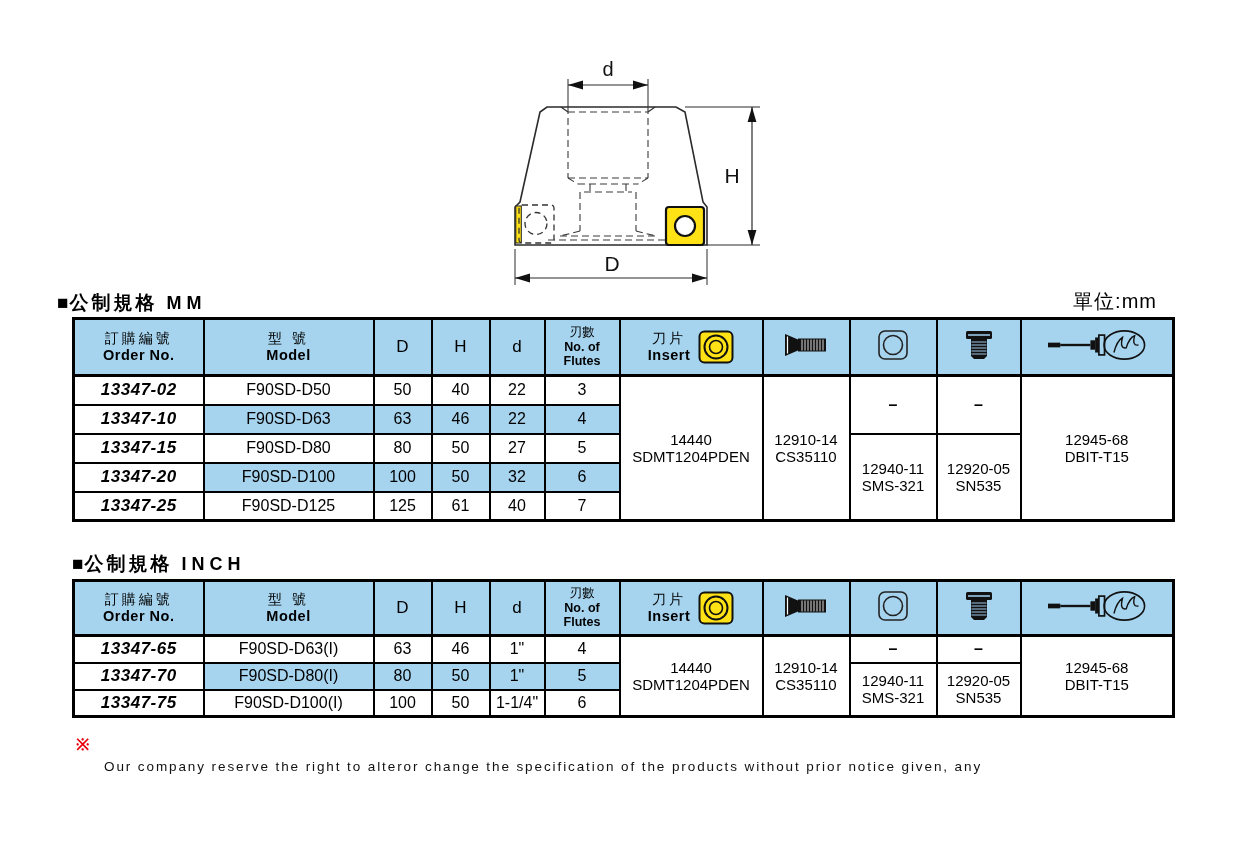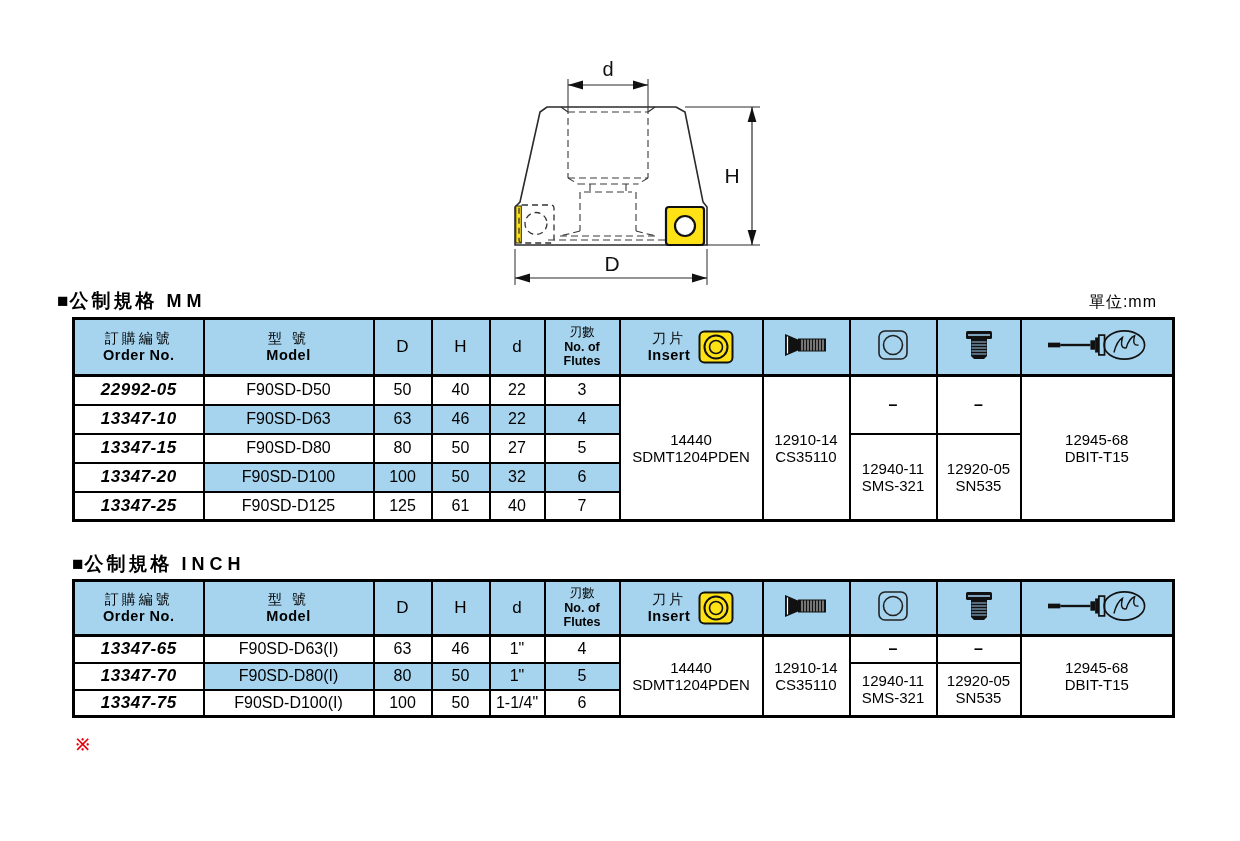--- a/index.html
+++ b/index.html
@@ -14,21 +14,21 @@
     font-family:"Liberation Sans", sans-serif;color:var(--ink);
     overflow:hidden;
   }
   .abs{position:absolute;}
 
   
   .caption-row{display:flex;justify-content:space-between;align-items:flex-end;width:1100px;}
   .section-title{font-size:19px;font-weight:600;letter-spacing:3px;white-space:nowrap;}
   .section-title .mark{letter-spacing:0;margin-right:1px;}
   .section-title .latin{letter-spacing:5px;margin-left:9px;font-weight:600;font-size:18px;}
-  .unit-label{font-size:16px;letter-spacing:1px;padding-bottom:1px;}
+  .unit-label{font-size:20px;letter-spacing:1px;padding-bottom:1px;}
 
   
   table.spec{border-collapse:collapse;table-layout:fixed;width:1100px;border:3px solid #000;background:#fff;padding-left:48px;}
   table.spec th,table.spec td{
     border:2px solid #000;text-align:center;vertical-align:middle;
     padding:0;overflow:hidden;background:#fff;line-height:1.15;
   }
   table.spec thead th{background:var(--blue);border-bottom:3px solid #000;font-weight:normal;}
   table.metric thead tr{height:57px;}
   table.metric tbody tr{height:29px;}
@@ -234,21 +234,21 @@
       </th>
       <th>
         <svg width="98" height="36" viewBox="0 0 104 38">
             <use href="#sym-driver"></use>
           </svg>
       </th>
     </tr>
   </thead>
   <tbody>
     <tr>
-      <td class="oc">22992-05</td>
+      <td class="oc">13347-02</td>
       <td class="c">F90SD-D50</td>
       <td class="c">50</td>
       <td class="c">40</td>
       <td class="c">22</td>
       <td class="c">3</td>
       <td class="acc" rowspan="5">
         <div>14440</div>
         <div>SDMT1204PDEN</div>
       </td>
       <td class="acc" rowspan="5">
@@ -423,13 +423,14 @@
       <td class="c">1-1/4"</td>
       <td class="c">6</td>
     </tr>
   </tbody>
 </table>
 
 <div class="abs" style="left:76px;top:733px">
   <div class="note-line1">
     <span class="note-mark">※</span>
   </div>
+  <div class="note-en">Our company reserve the right to alteror change the specification of the products without prior notice given, any</div>
 </div>
 
 </body></html>

